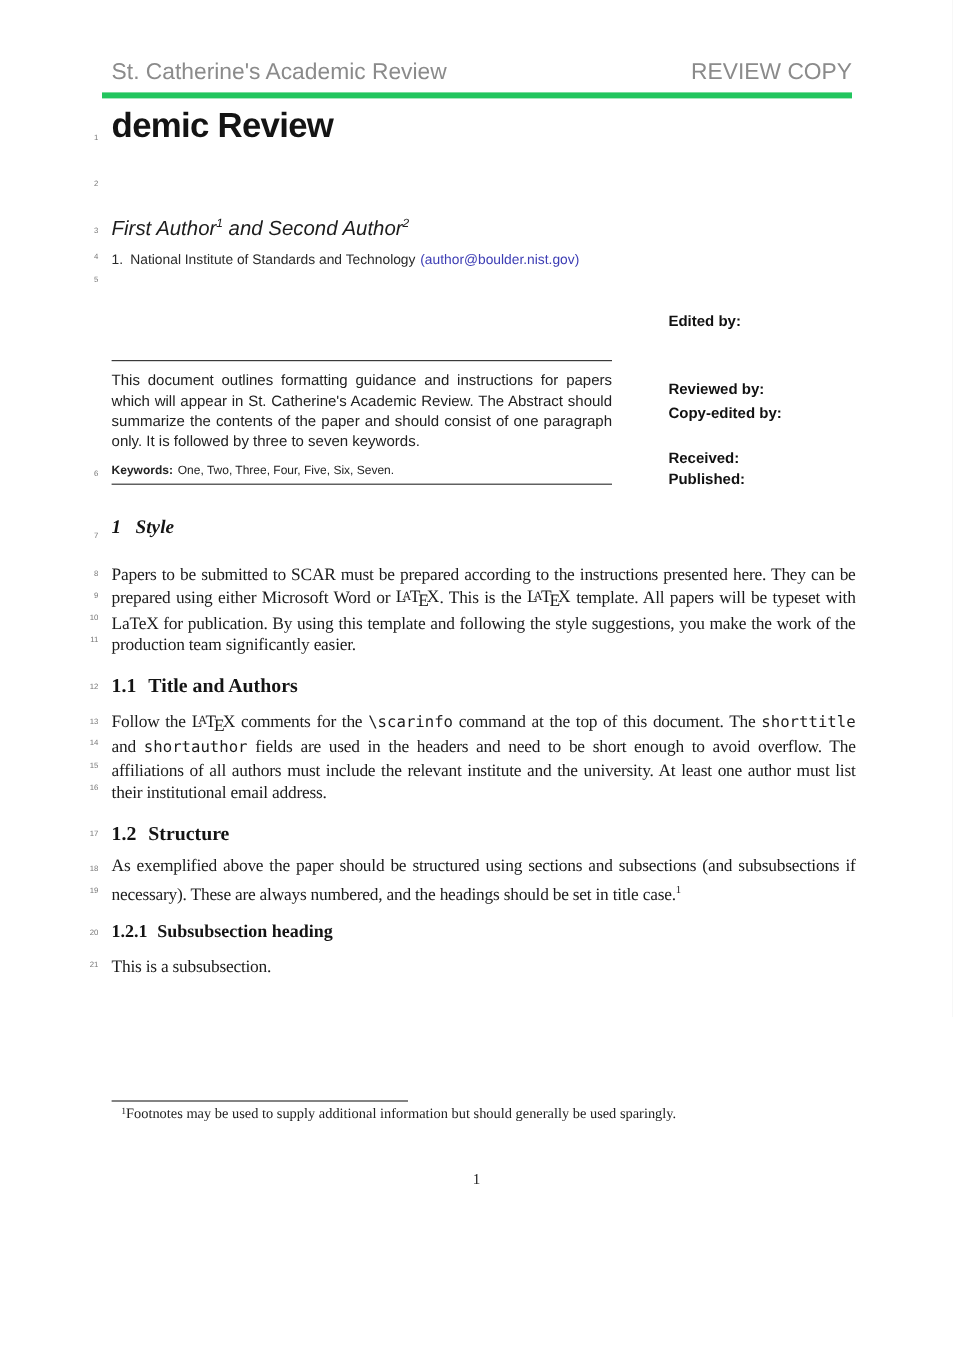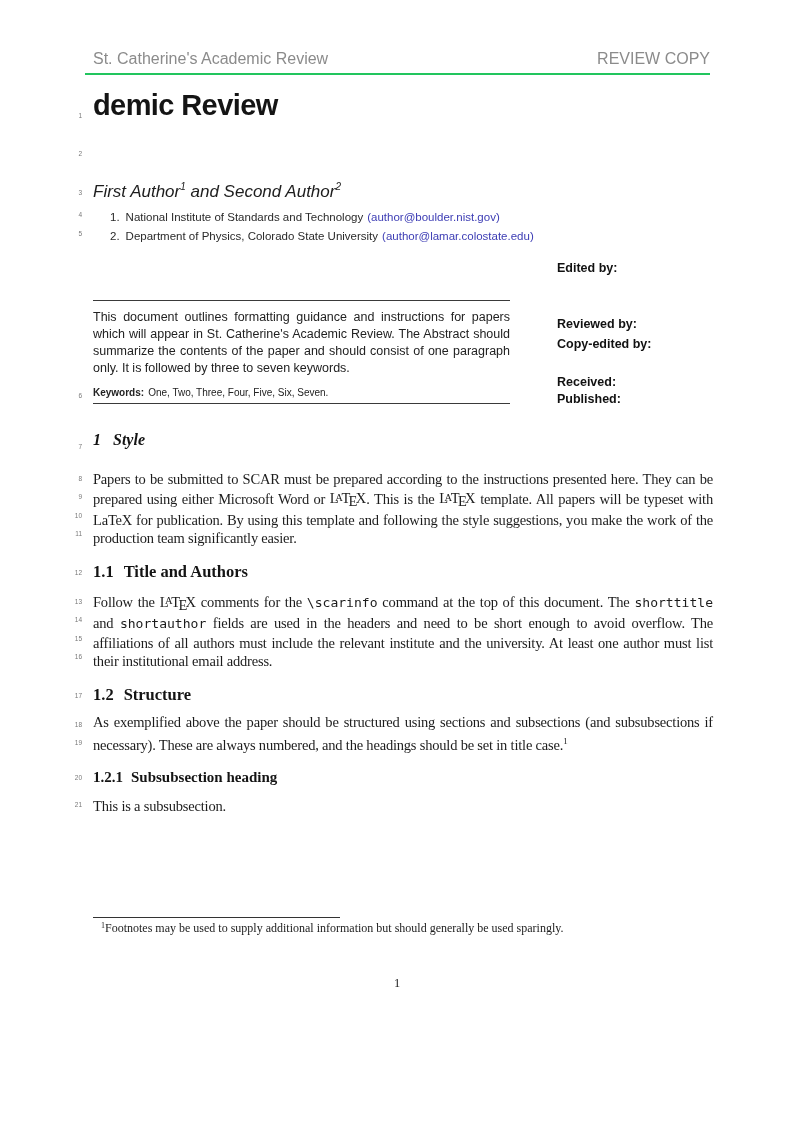--- a/index.html
+++ b/index.html
@@ -9,34 +9,34 @@
   }
   
   .lnum{
     position:absolute;left:56px;width:26px;text-align:right;
     font-size:6.5px;line-height:7px;color:#787878;letter-spacing:0;
   }
   
   .header{
     position:absolute;left:85px;top:50px;width:625px;
     display:flex;justify-content:space-between;align-items:flex-end;
-    font-size:16px;color:#8b8b8b;padding-bottom:5px;border-bottom:2px solid #22c55e;
+    font-size:19px;color:#8b8b8b;padding-bottom:5px;border-bottom:5px solid #22c55e;
   }
   .header .journal{padding-left:8px;}
   
   .title{
     position:absolute;left:93px;top:84px;width:660px;
     font-weight:bold;font-size:29px;line-height:42px;letter-spacing:-0.6px;color:#141414;
     white-space:nowrap;
   }
   
   .authors{position:absolute;left:93px;top:181px;font-size:17px;color:#1d1d1d;font-style:italic;}
   .authors sup{font-size:10px;vertical-align:7px;}
   
-  .affils{position:absolute;left:110px;top:208px;font-size:11.5px;line-height:18.5px;color:#2a2a2a;}
+  .affils{position:absolute;left:93px;top:208px;font-size:11.5px;line-height:18.5px;color:#2a2a2a;}
   .affil-num{margin-right:6px;}
   .email{color:#3c3cb4;text-decoration:none;margin-left:4px;cursor:pointer;}
   
   .meta{position:absolute;left:527px;top:261px;width:190px;font-weight:bold;font-size:12.5px;color:#111;}
   .meta div{position:absolute;left:0;padding-left:30px;}
   .m-edited{top:0;} .m-reviewed{top:56px;} .m-copyedited{top:76px;} .m-received{top:114px;} .m-published{top:131px;}
   
   .abstract{
     position:absolute;left:93px;top:300px;width:417px;
     border-top:1.3px solid #3a3a3a;border-bottom:1.3px solid #3a3a3a;
@@ -108,21 +108,20 @@
   </div>
 
   <h1 class="title" style="margin:0">
     <div>demic Review</div>
   </h1>
 
   <div class="authors"><span>First Author</span><sup>1</sup><span> and Second Author</span><sup>2</sup></div>
 
   <div class="affils">
     <div><span class="affil-num">1.</span><span>National Institute of Standards and Technology</span><a class="email">(author@boulder.nist.gov)</a></div>
-    <div><span class="affil-num">2.</span><span>Department of Physics, Colorado State University</span><a class="email">(author@lamar.colostate.edu)</a></div>
   </div>
 
   <div class="meta">
     <div class="m-edited">Edited by:</div>
     <div class="m-reviewed">Reviewed by:</div>
     <div class="m-copyedited">Copy-edited by:</div>
     <div class="m-received">Received:</div>
     <div class="m-published">Published:</div>
   </div>
 

